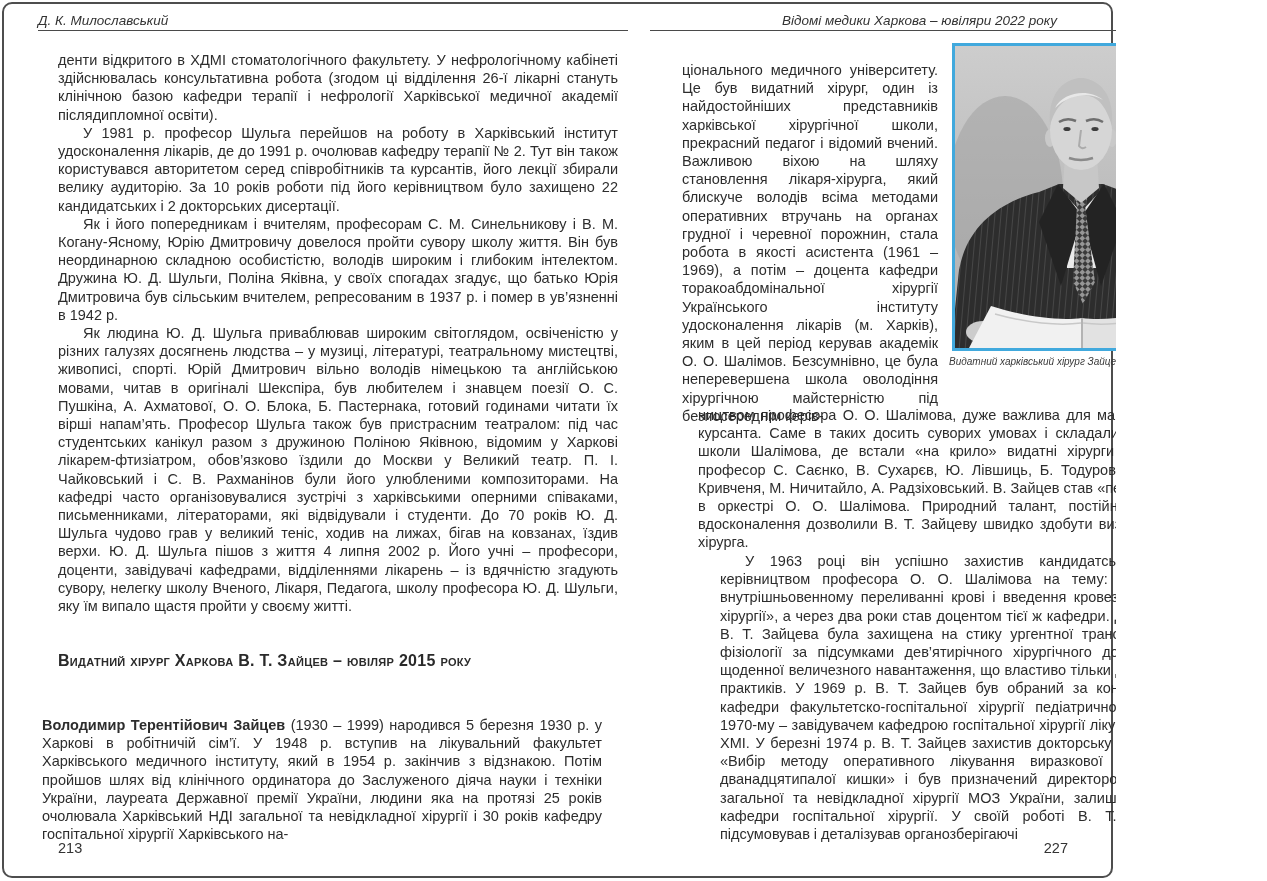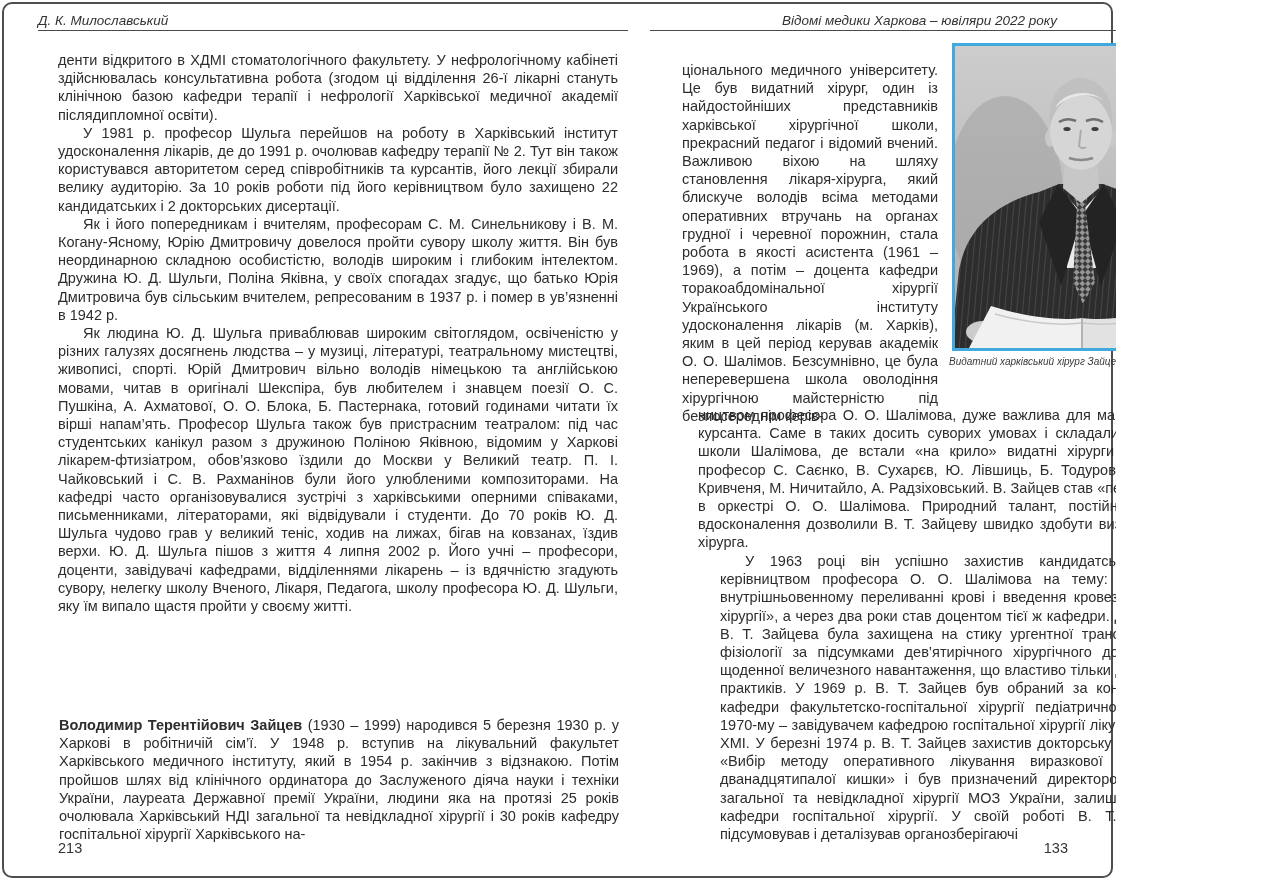--- a/index.html
+++ b/index.html
@@ -56,21 +56,21 @@
 
   .left-flow   { position: absolute; left: 58px;  top: 38px;  width: 560px; }
   .section-heading {
     position: absolute; left: 58px; top: 652px; width: 560px;
     font-size: 16px; font-weight: bold;
     font-variant: small-caps;
     letter-spacing: 0.3px;
     color: #2a2a2a;
     white-space: nowrap;
   }
-  .bio-flow    { position: absolute; left: 59px;  top: 703px; width: 560px; }
+  .bio-flow    { position: absolute; left: 42px;  top: 703px; width: 560px; }
   .bio-flow b  { font-weight: bold; }
 
   .right-column { position: absolute; left: 682px; top: 48px;  width: 256px; }
   .right-cont   { position: absolute; left: 698px; top: 393px; width: 537px; }
   .right-p2     { position: absolute; left: 720px; top: 539px; width: 537px; }
 
   .photo {
     position: absolute;
     left: 952px; top: 43px;
     width: 260px; height: 308px;
@@ -109,20 +109,21 @@
   <div class="running-head right">Відомі медики Харкова – ювіляри 2022 року</div>
   <div class="head-rule right"></div>
 
   <div class="left-flow bodytext">
     <p class="noindent">денти відкритого в ХДМІ стоматологічного факультету. У нефрологічному кабінеті здійснювалась консультативна робота (згодом ці відділення 26-ї лікарні стануть клінічною базою кафедри терапії і нефрології Харківської медичної академії післядипломної освіти).</p>
     <p>У 1981 р. професор Шульга перейшов на роботу в Харківський інститут удосконалення лікарів, де до 1991 р. очолював кафедру терапії № 2. Тут він також користувався авторитетом серед співробітників та курсантів, його лекції збирали велику аудиторію. За 10 років роботи під його керівництвом було захищено 22 кандидатських і 2 докторських дисертації.</p>
     <p>Як і його попередникам і вчителям, професорам С. М. Синельникову і В. М. Когану-Ясному, Юрію Дмитровичу довелося пройти сувору школу життя. Він був неординарною складною особистістю, володів широким і глибоким інтелектом. Дружина Ю. Д. Шульги, Поліна Яківна, у своїх спогадах згадує, що батько Юрія Дмитровича був сільським вчителем, репресованим в 1937 р. і помер в ув’язненні в 1942 р.</p>
     <p>Як людина Ю. Д. Шульга приваблював широким світоглядом, освіченістю у різних галузях досягнень людства – у музиці, літературі, театральному мистецтві, живописі, спорті. Юрій Дмитрович вільно володів німецькою та англійською мовами, читав в оригіналі Шекспіра, був любителем і знавцем поезії О. С. Пушкіна, А. Ахматової, О. О. Блока, Б. Пастернака, готовий годинами читати їх вірші напам’ять. Професор Шульга також був пристрасним театралом: під час студентських канікул разом з дружиною Поліною Яківною, відомим у Харкові лікарем-фтизіатром, обов’язково їздили до Москви у Великий театр. П. І. Чайковський і С. В. Рахманінов були його улюбленими композиторами. На кафедрі часто організовувалися зустрічі з харківськими оперними співаками, письменниками, літераторами, які відвідували і студенти. До 70 років Ю. Д. Шульга чудово грав у великий теніс, ходив на лижах, бігав на ковзанах, їздив верхи. Ю. Д. Шульга пішов з життя 4 липня 2002 р. Його учні – професори, доценти, завідувачі кафедрами, відділеннями лікарень – із вдячністю згадують сувору, нелегку школу Вченого, Лікаря, Педагога, школу професора Ю. Д. Шульги, яку їм випало щастя пройти у своєму житті.</p>
   </div>
 
+  <div class="section-heading">Видатний хірург Харкова В. Т. Зайцев – ювіляр 2015 року</div>
 
   <div class="bio-flow bodytext">
     <p class="noindent">
       <b>Володимир Терентійович Зайцев</b><span> (1930 – 1999) народився 5 березня 1930 р. у Харкові в робітничій сім’ї. У 1948 р. вступив на лікувальний факультет Харківського медичного інституту, який в 1954 р. закінчив з відзнакою. Потім пройшов шлях від клінічного ординатора до Заслуженого діяча науки і техніки України, лауреата Державної премії України, людини яка на протязі 25 років очолювала Харківський НДІ загальної та невідкладної хірургії і 30 років кафедру госпітальної хірургії Харківського на-</span>
     </p>
   </div>
 
   <div class="page-number left">213</div>
 
   <div class="right-column bodytext">
@@ -208,15 +209,15 @@
   <div class="photo-caption">Видатний харківський хірург Зайцев В. Т.</div>
 
   <div class="right-cont bodytext">
     <p class="noindent">ництвом професора О. О. Шалімова, дуже важлива для майбутнього лікаря-курсанта. Саме в таких досить суворих умовах і складалися майбутні учні школи Шалімова, де встали «на крило» видатні хірурги і вчені, такі як професор С. Саєнко, В. Сухарєв, Ю. Лівшиць, Б. Тодуров, С. Мішалов, Д. Кривченя, М. Ничитайло, А. Радзіховський. В. Зайцев став «першою скрипкою» в оркестрі О. О. Шалімова. Природний талант, постійне прагнення до вдосконалення дозволили В. Т. Зайцеву швидко здобути визнання видатного хірурга.</p>
   </div>
 
   <div class="right-p2 bodytext">
     <p>У 1963 році він успішно захистив кандидатську дисертацію під керівництвом професора О. О. Шалімова на тему: «Кисень крові при внутрішньовенному переливанні крові і введення кровезаменяющих рідин в хірургії», а через два роки став доцентом тієї ж кафедри. Дисертаційна робота В. Т. Зайцева була захищена на стику ургентної трансфузіології, біохімії і фізіології за підсумками дев’ятирічного хірургічного досвіду, в обстановці щоденної величезного навантаження, що властиво тільки для великих хірургів-практиків. У 1969 р. В. Т. Зайцев був обраний за конкурсом завідувачем кафедри факультетско-госпітальної хірургії педіатричного факультету, а в 1970-му – завідувачем кафедрою госпітальної хірургії лікувального факультету ХМІ. У березні 1974 р. В. Т. Зайцев захистив докторську дисертацію на тему: «Вибір методу оперативного лікування виразкової хвороби шлунка і дванадцятипалої кишки» і був призначений директором Харківського НДІ загальної та невідкладної хірургії МОЗ України, залишаючись завідувачем кафедри госпітальної хірургії. У своїй роботі В. Т. Зайцев фактично підсумовував і деталізував органозберігаючі</p>
   </div>
 
-  <div class="page-number right">133</div>
+  <div class="page-number right">227</div>
 
 </div>
 
 </body></html>

